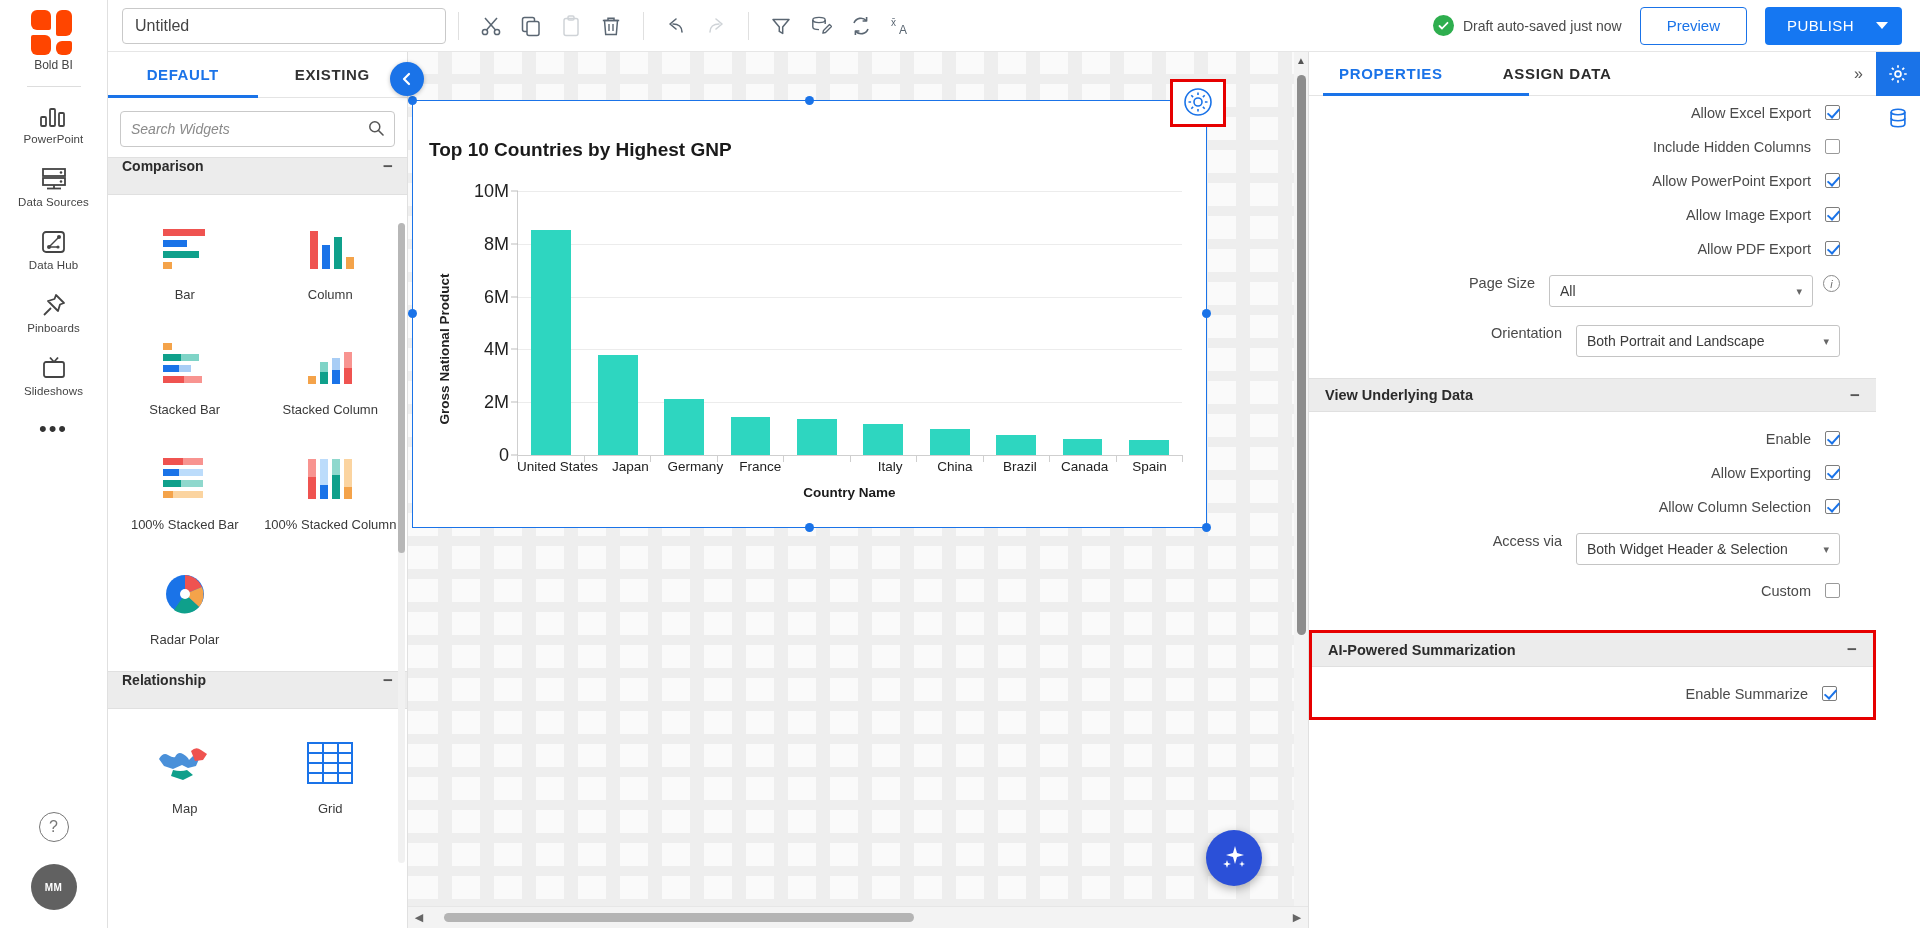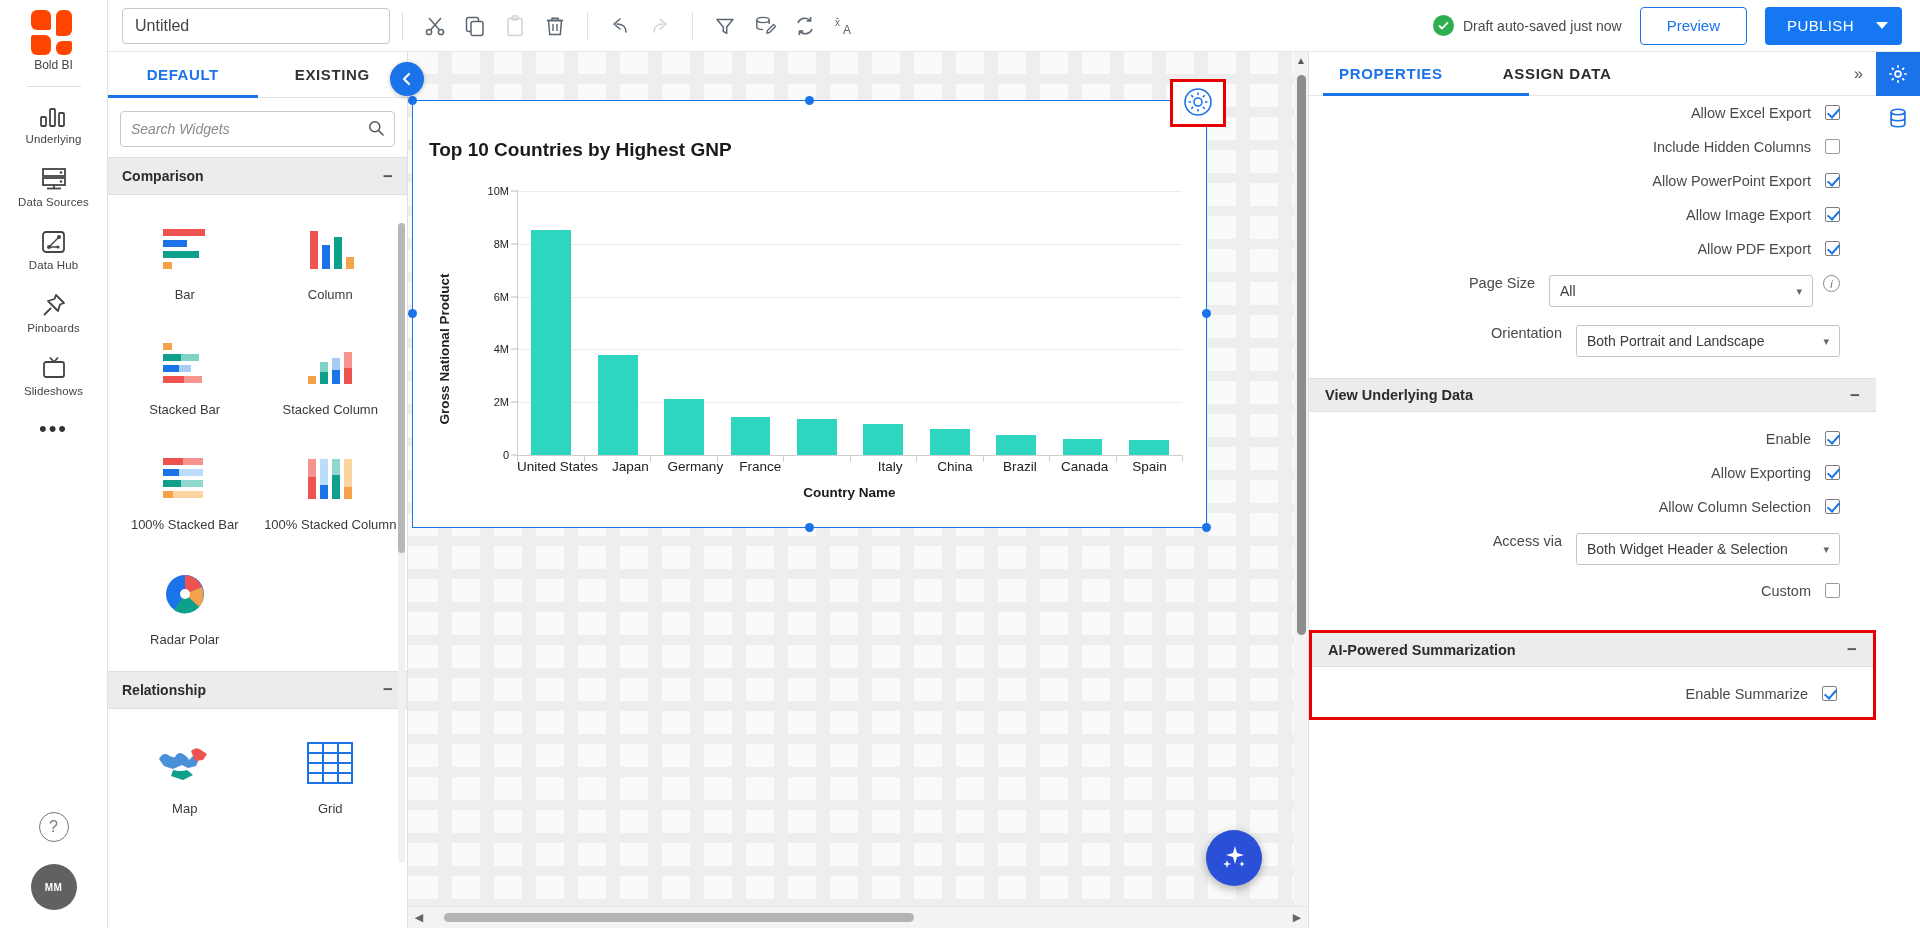--- a/index.html
+++ b/index.html
@@ -44,21 +44,21 @@
     display:flex;align-items:center;justify-content:center;font-size:10px;letter-spacing:.5px;font-weight:bold;
   }
 
   
   .topbar {
     position:absolute; left:108px; top:0; right:0; height:52px;
     background:#fff; border-bottom:1px solid #e6e6e6;
     display:flex; align-items:center; padding:0 14px;
   }
   .title-input {
-    width:268px; height:36px; border:1px solid #c9c9c9; border-radius:4px;
+    width:324px; height:36px; border:1px solid #c9c9c9; border-radius:4px;
     padding:6px 12px; font-size:16px; color:#444; font-family:inherit; outline:none;
   }
   .tb-sep { width:1px; height:28px; background:#e0e0e0; margin:0 12px; }
   .tb-btn {
     width:40px;height:36px;display:flex;align-items:center;justify-content:center;
     cursor:pointer; border-radius:3px;
   }
   .tb-btn.disabled { opacity:.42; }
   .tb-right { margin-left:auto; display:flex; align-items:center; gap:18px; padding-right:4px;}
   .saved { display:flex; align-items:center; gap:9px; font-size:14px; color:#4a4a4a; }
@@ -100,21 +100,21 @@
   .search-box {
     position:relative; height:36px; border:1px solid #c9c9c9; border-radius:4px; display:flex; align-items:center;
   }
   .search-box input {
     flex:1; border:none; outline:none; background:transparent; padding:0 10px;
     font-size:14px; font-style:italic; color:#555; font-family:inherit;
   }
   .search-box input::placeholder{ color:#8a8a8a; font-style:italic;}
   .scroll-area { flex:1; overflow:hidden; position:relative; }
   .group-head {
-    background:#ececec; height:38px; display:flex; align-items:center;
+    background:#ececec; height:38px; display:flex; align-items:flex-start;
     padding:0 14px; font-size:14px; font-weight:bold; color:#2c2c2c;
     border-top:1px solid #e0e0e0; border-bottom:1px solid #e0e0e0;
   }
   .group-head .minus { margin-left:auto; font-size:17px; color:#555; cursor:pointer; line-height:1;}
   .wgrid { display:grid; grid-template-columns:1fr 1fr; padding:12px 4px 4px; }
   .wcell {
     display:flex; flex-direction:column; align-items:center; padding:14px 4px 18px;
     cursor:pointer;
   }
   .wthumb { height:56px; display:flex; align-items:center; justify-content:center; }
@@ -161,21 +161,21 @@
     position:absolute; left:8px; top:50%; transform:translateY(-50%) rotate(-180deg);
     writing-mode:vertical-rl; font-size:13.5px; font-weight:bold; color:#222; white-space:nowrap;
   }
   .plot {
     position:absolute; left:88px; right:10px; top:12px; height:264px;
     border-left:1px solid #cfcfcf;
   }
   .gridline { position:absolute; left:0; right:0; height:1px; background:#ececec; }
   .ytick {
     position:absolute; right:100%; margin-right:9px; transform:translateY(-50%);
-    font-size:11px; color:#222; white-space:nowrap;
+    font-size:18px; color:#222; white-space:nowrap;
   }
   .ytick-mark{ position:absolute; right:100%; width:7px; height:1px; background:#bdbdbd; transform:translateY(-50%);}
   .bars { position:absolute; left:0; right:0; bottom:0; top:0; display:flex; align-items:flex-end; }
   .barcell { flex:1; display:flex; justify-content:center; align-items:flex-end; height:100%; }
   .bar { width:60%; background:#2ed6c0; }
   .axis-line { position:absolute; left:88px; right:10px; top:276px; height:1px; background:#cfcfcf; }
   .xlabels { position:absolute; left:88px; right:10px; top:280px; display:flex; }
   .xlabels span { flex:1; text-align:center; font-size:13.5px; color:#222; white-space:nowrap;}
   .xtickmark { position:absolute; top:276px; width:1px; height:7px; background:#cfcfcf;}
   .x-axis-title {
@@ -272,21 +272,21 @@
     <div class="rail-div"></div>
 
     <div class="rail-item">
       <span>
         <svg width="28" height="24" viewBox="0 0 28 24">
             <rect x="1" y="13" width="5" height="9" rx="1" fill="none" stroke="#444" stroke-width="1.8"></rect>
             <rect x="10" y="5" width="5" height="17" rx="1" fill="none" stroke="#444" stroke-width="1.8"></rect>
             <rect x="19" y="9" width="5" height="13" rx="1" fill="none" stroke="#444" stroke-width="1.8"></rect>
           </svg>
       </span>
-      <span class="rail-label">Underlying</span>
+      <span class="rail-label">PowerPoint</span>
     </div>
 
     <div class="rail-item">
       <span>
         <svg width="28" height="24" viewBox="0 0 28 24">
             <rect x="3" y="2" width="22" height="7" fill="none" stroke="#444" stroke-width="1.8"></rect>
             <rect x="3" y="11" width="22" height="7" fill="none" stroke="#444" stroke-width="1.8"></rect>
             <circle cx="21" cy="5.5" r="1.3" fill="#444"></circle>
             <circle cx="21" cy="14.5" r="1.3" fill="#444"></circle>
             <line x1="14" y1="18" x2="14" y2="21" stroke="#444" stroke-width="1.8"></line>

